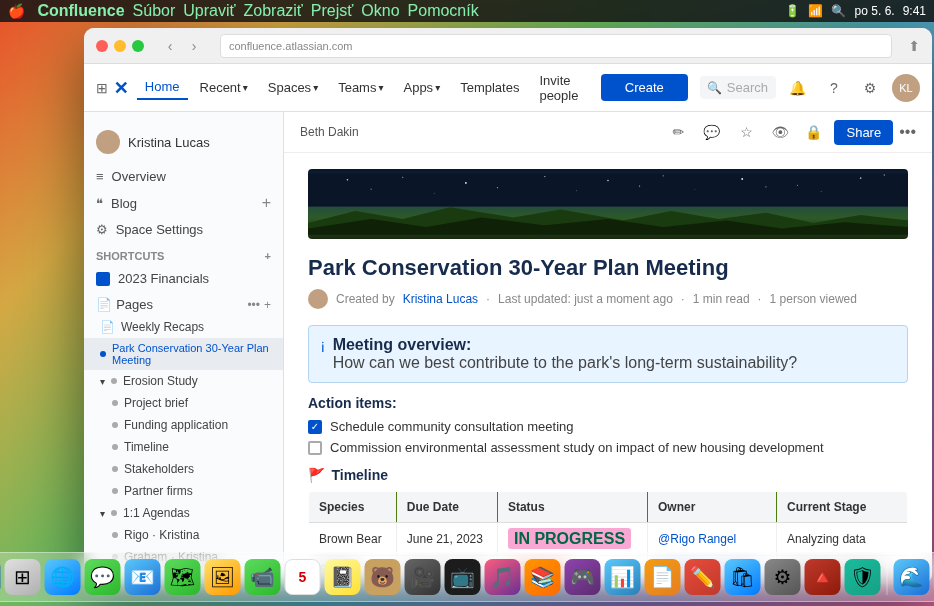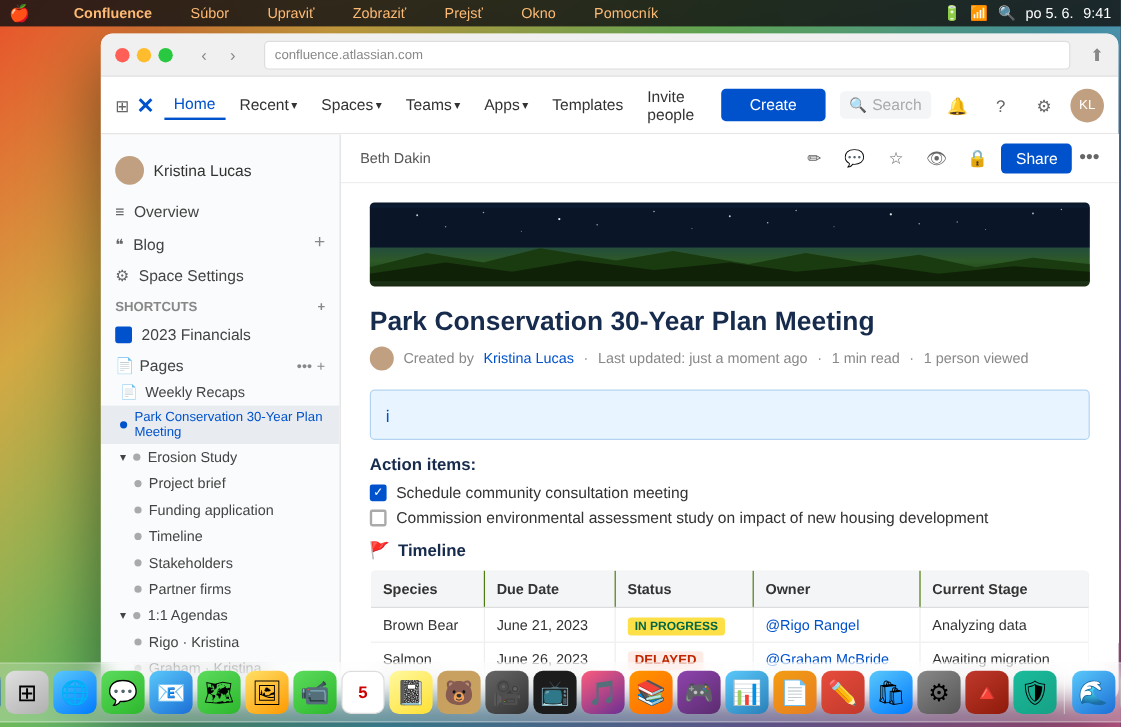--- a/index.html
+++ b/index.html
@@ -15,21 +15,21 @@
     
     .menu-bar {
       position: absolute; top: 0; left: 0; width: 100%; height: 22px;
       background: rgba(20,20,20,0.85); backdrop-filter: blur(10px);
       display: flex; align-items: center; padding: 0 8px;
       z-index: 100; color: white; font-size: 12px;
     }
     .menu-bar-left { display: flex; align-items: center; gap: 8px; flex: 1; }
     .menu-bar-right { display: flex; align-items: center; gap: 8px; }
     .apple-logo { font-size: 14px; margin-right: 4px; }
-    .menu-item { font-size: 12px; color: #fdba74; margin-left: 24px; }
+    .menu-item { font-size: 16px; color: #86efac; }
     .menu-item.bold { font-weight: 600; }
 
     
     .browser-window {
       position: absolute; top: 28px; left: 84px; width: 848px; height: 556px;
       background: white; border-radius: 10px;
       box-shadow: 0 20px 60px rgba(0,0,0,0.5);
       z-index: 10; overflow: hidden; display: flex; flex-direction: column;
     }
 
@@ -123,21 +123,21 @@
 
     .timeline-title { display: flex; align-items: center; gap: 6px; font-size: 14px; font-weight: 600; color: #172b4d; margin: 12px 0 8px; }
     .flag-icon { font-size: 14px; }
 
     
     .data-table { width: 100%; border-collapse: collapse; font-size: 12px; border: 1px solid #ddd; border-radius: 4px; overflow: hidden; }
     .data-table th { background: #f4f5f7; padding: 8px 10px; text-align: left; font-weight: 600; color: #333; border-bottom: 1px solid #ddd; border-right: 1px solid #4d7c0f; }
     .data-table td { padding: 7px 10px; border-bottom: 1px solid #eee; border-right: 1px solid #eee; color: #333; }
     .data-table tr:last-child td { border-bottom: none; }
     .data-table th:last-child, .data-table td:last-child { border-right: none; }
-    .badge-inprogress { background: #fde047; color: #006644; border-radius: 3px; padding: 2px 6px; font-size: 10px; font-weight: 600; }
+    .badge-inprogress { background: #f9a8d4; color: #006644; border-radius: 3px; padding: 2px 6px; font-size: 16px; font-weight: 600; }
     .badge-delayed { background: #ffebe6; color: #bf2600; border-radius: 3px; padding: 2px 6px; font-size: 11px; font-weight: 600; }
     .owner-link { color: #0052cc; }
     .pa-icon { width: 28px; height: 28px; display: flex; align-items: center; justify-content: center; color: #666; font-size: 14px; cursor: pointer; border-radius: 4px; }
     .btn-share { background: #0052cc; color: white; border: none; border-radius: 4px; padding: 5px 12px; font-size: 13px; cursor: pointer; }
     .pa-more { color: #666; font-size: 16px; cursor: pointer; }
 
     
     .dock {
       position: absolute; bottom: 4px; left: 50%; transform: translateX(-50%);
       display: flex; align-items: flex-end; gap: 4px;
@@ -373,20 +373,24 @@
           <span>·</span>
           <span>Last updated: just a moment ago</span>
           <span>·</span>
           <span>1 min read</span>
           <span>·</span>
           <span>1 person viewed</span>
         </div>
 
         <div class="meeting-overview-box">
           <span class="info-icon">ℹ</span>
+          <div>
+            <div class="overview-title">Meeting overview:</div>
+            <div class="overview-subtitle">How can we best contribute to the park's long-term sustainability?</div>
+          </div>
         </div>
 
         <div class="section-title">Action items:</div>
         <div class="action-item">
           <div class="checkbox-checked">✓</div>
           <span>Schedule community consultation meeting</span>
         </div>
         <div class="action-item">
           <div class="checkbox-unchecked"></div>
           <span>Commission environmental assessment study on impact of new housing development</span>

